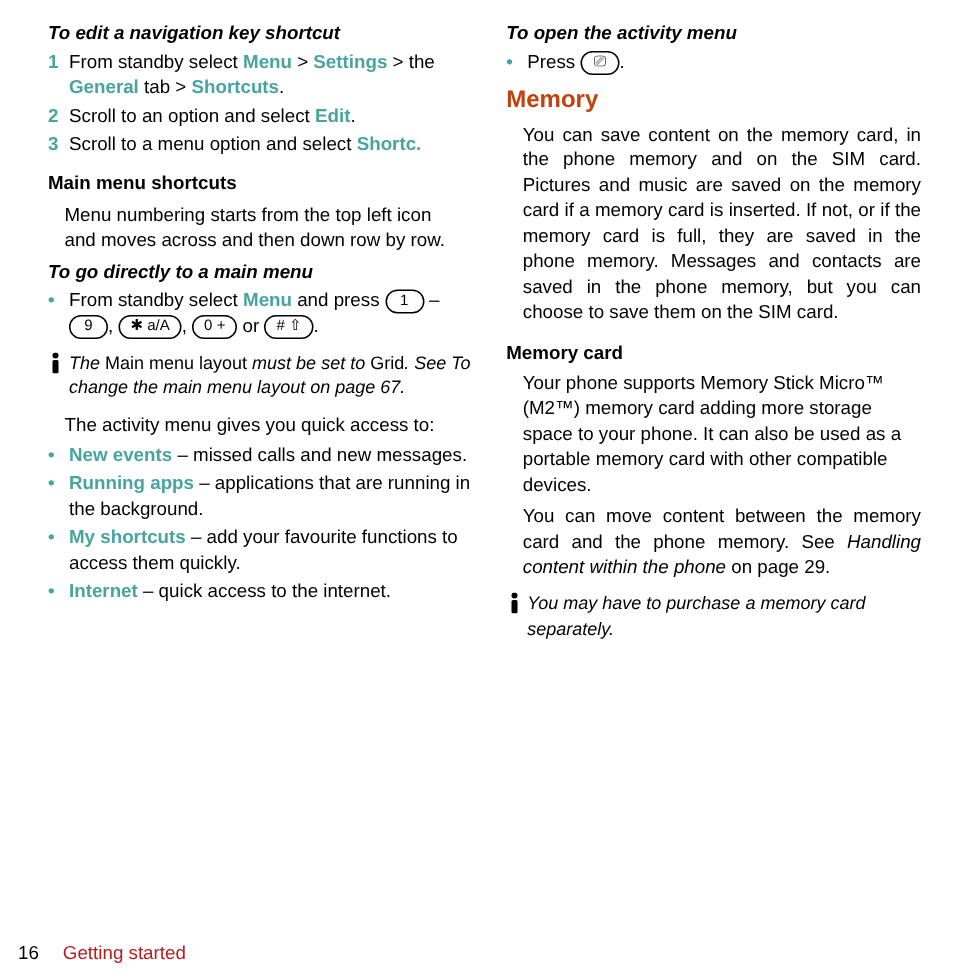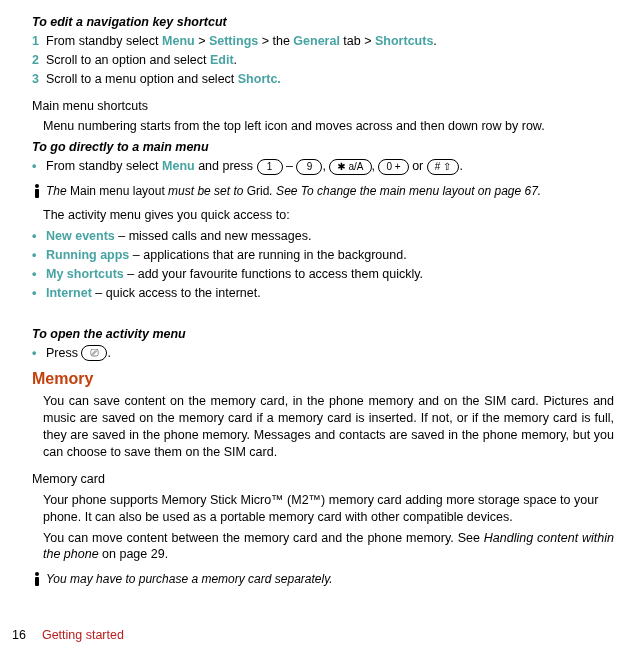--- a/index.html
+++ b/index.html
@@ -11,33 +11,32 @@
     color: #000;
     width: 637px;
     height: 652px;
     box-sizing: border-box;
     position: relative;
   }
   .page {
     display: flex;
     gap: 18px;
     padding: 10px 12px 0 32px;
-    flex-direction: column;
   }
   .col {
     flex: 1 1 0;
     min-width: 0;
   }
   .h-italic-bold {
     font-style: italic;
     font-weight: bold;
     margin: 4px 0 2px 0;
   }
   .subhead {
-    font-weight: normal;
+    font-weight: bold;
     margin: 10px 0 2px 0;
   }
   .teal { color: #48a3a3; font-weight: bold; }
   .step-row { display: flex; margin: 2px 0; }
   .step-num { width: 14px; flex: none; color: #48a3a3; font-weight: bold; }
   .step-dot { width: 14px; flex: none; color: #48a3a3; font-weight: bold; }
   .step-body { flex: 1; }
   p { margin: 4px 11px; }
   .note-row { display: flex; align-items: flex-start; margin: 8px 0; justify-content: space-between; }
   .note-icon {

